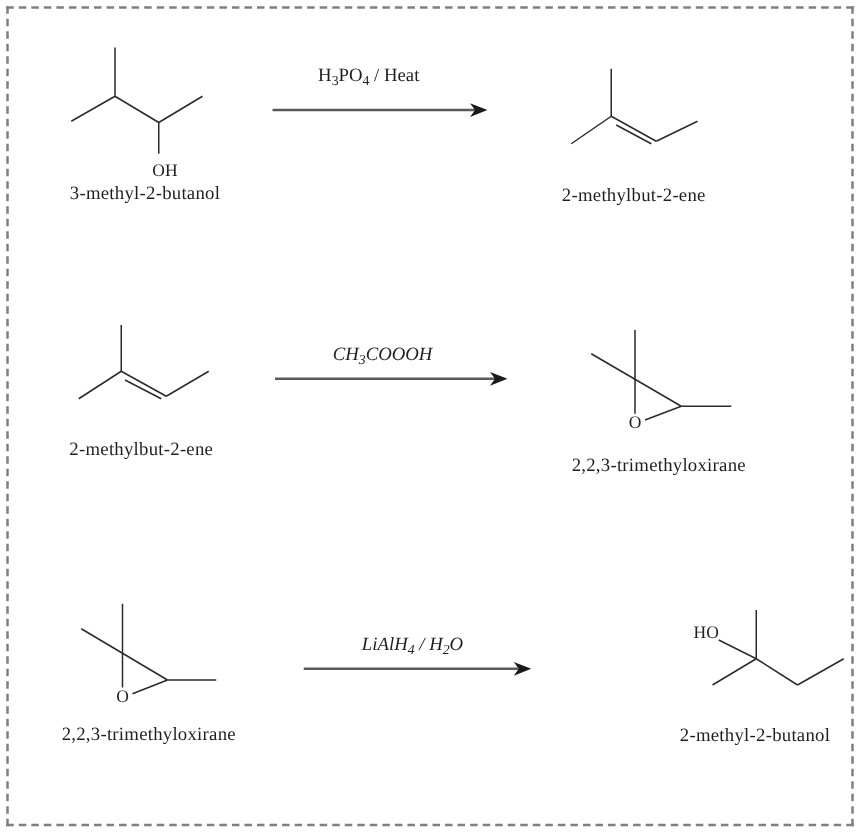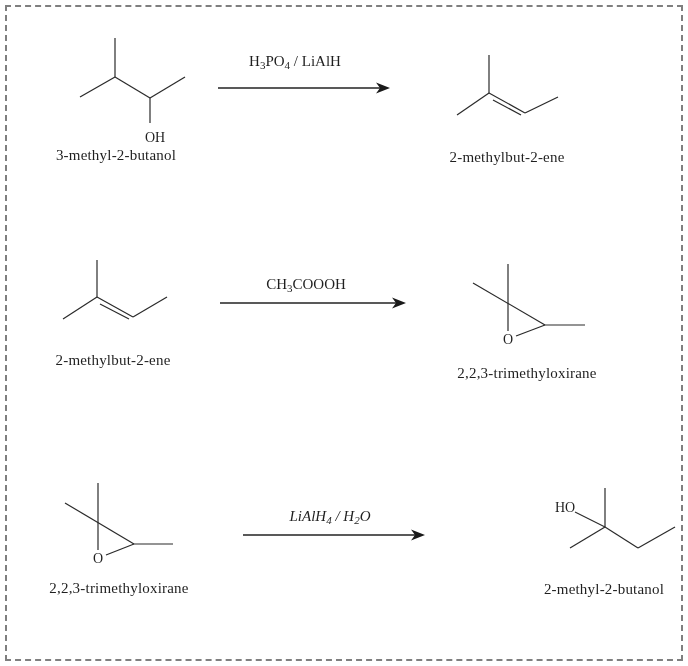--- a/index.html
+++ b/index.html
@@ -25,31 +25,31 @@
     <g>
       <line x1="220" y1="303" x2="396" y2="303" stroke="#595959" stroke-width="2"></line>
       <polygon points="406,303 392,297.5 396,303 392,308.5" fill="#1a1a1a"></polygon>
     </g>
     <g>
       <line x1="243" y1="535" x2="415" y2="535" stroke="#595959" stroke-width="2"></line>
       <polygon points="425,535 411,529.5 415,535 411,540.5" fill="#1a1a1a"></polygon>
     </g>
   </svg>
 
-<div class="mol" style="left:63px;top:30px;text-align:right;">
+<div class="mol" style="left:40px;top:30px;text-align:right;">
   <svg width="140" height="120">
       <line x1="52" y1="8" x2="52" y2="47" stroke="#2a2a2a" stroke-width="1.2"></line>
       <line x1="52" y1="47" x2="17" y2="67" stroke="#2a2a2a" stroke-width="1.2"></line>
       <line x1="52" y1="47" x2="87" y2="68" stroke="#2a2a2a" stroke-width="1.2"></line>
       <line x1="87" y1="68" x2="122" y2="47" stroke="#2a2a2a" stroke-width="1.2"></line>
       <line x1="87" y1="68" x2="87" y2="93" stroke="#2a2a2a" stroke-width="1.2"></line>
       <text x="92" y="107" text-anchor="middle" dominant-baseline="central" font-size="14" font-family="&quot;Liberation Serif&quot;,&quot;DejaVu Serif&quot;,serif" fill="#1f1f1f">OH</text>
     </svg>
 </div>
-<div class="reagent" style="left:295px;top:53px;"><span>H</span><span class="sub">3</span><span>PO</span><span class="sub">4</span><span> / LiAlH</span></div>
+<div class="reagent" style="left:295px;top:53px;"><span>H</span><span class="sub">3</span><span>PO</span><span class="sub">4</span><span> / Heat</span></div>
 <div class="mol" style="left:450px;top:45px;">
   <svg width="120" height="80">
       <line x1="39" y1="10" x2="39" y2="48" stroke="#2a2a2a" stroke-width="1.2"></line>
       <line x1="39" y1="48" x2="7" y2="70" stroke="#2a2a2a" stroke-width="1.2"></line>
       <line x1="39" y1="48" x2="75" y2="68" stroke="#2a2a2a" stroke-width="1.2"></line>
       <line x1="43" y1="55" x2="71" y2="70" stroke="#2a2a2a" stroke-width="1.2"></line>
       <line x1="75" y1="68" x2="108" y2="52" stroke="#2a2a2a" stroke-width="1.2"></line>
     </svg>
 </div>
 <div class="mol-label" style="left:-4px;top:147px;">3-methyl-2-butanol</div>
@@ -57,21 +57,21 @@
 
 <div class="mol" style="left:45px;top:250px;">
   <svg width="140" height="85">
       <line x1="52" y1="10" x2="52" y2="47" stroke="#2a2a2a" stroke-width="1.2"></line>
       <line x1="52" y1="47" x2="18" y2="69" stroke="#2a2a2a" stroke-width="1.2"></line>
       <line x1="52" y1="47" x2="88" y2="67" stroke="#2a2a2a" stroke-width="1.2"></line>
       <line x1="55" y1="54" x2="84" y2="69" stroke="#2a2a2a" stroke-width="1.2"></line>
       <line x1="88" y1="67" x2="122" y2="47" stroke="#2a2a2a" stroke-width="1.2"></line>
     </svg>
 </div>
-<div class="reagent" style="left:306px;top:276px;"><span>CH</span><span class="sub">3</span><span>COOOH</span></div>
+<div class="reagent" style="left:306px;top:276px;font-style:italic;"><span>CH</span><span class="sub">3</span><span>COOOH</span></div>
 <div class="mol" style="left:460px;top:255px;">
   <svg width="135" height="95">
       <line x1="48" y1="9" x2="48" y2="48" stroke="#2a2a2a" stroke-width="1.2"></line>
       <line x1="13" y1="28" x2="85" y2="70" stroke="#2a2a2a" stroke-width="1.2"></line>
       <line x1="48" y1="48" x2="48" y2="76" stroke="#2a2a2a" stroke-width="1.2"></line>
       <line x1="56" y1="81" x2="85" y2="70" stroke="#2a2a2a" stroke-width="1.2"></line>
       <line x1="85" y1="70" x2="125" y2="70" stroke="#2a2a2a" stroke-width="1.2"></line>
       <text x="48" y="84" text-anchor="middle" dominant-baseline="central" font-size="14" font-family="&quot;Liberation Serif&quot;,&quot;DejaVu Serif&quot;,serif" fill="#1f1f1f">O</text>
     </svg>
 </div>

